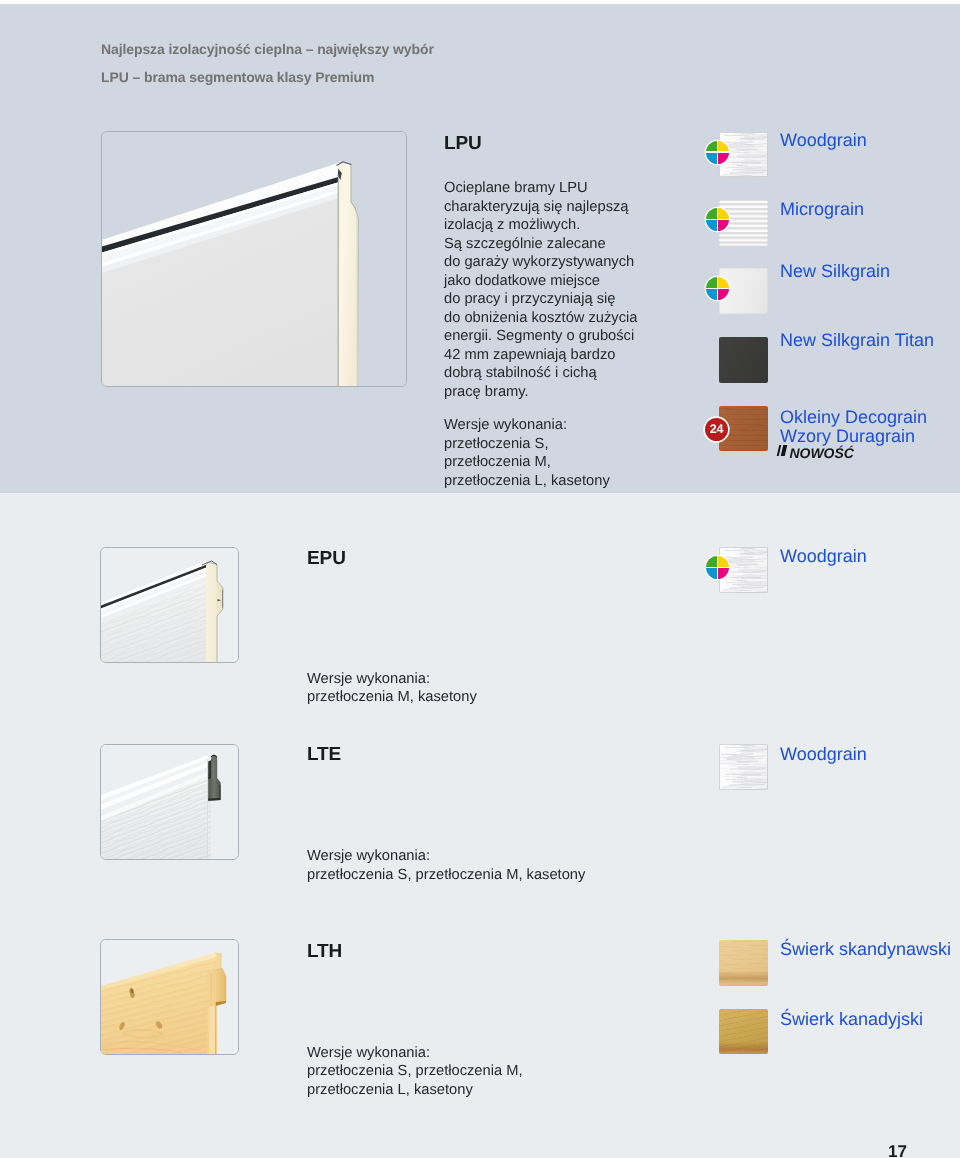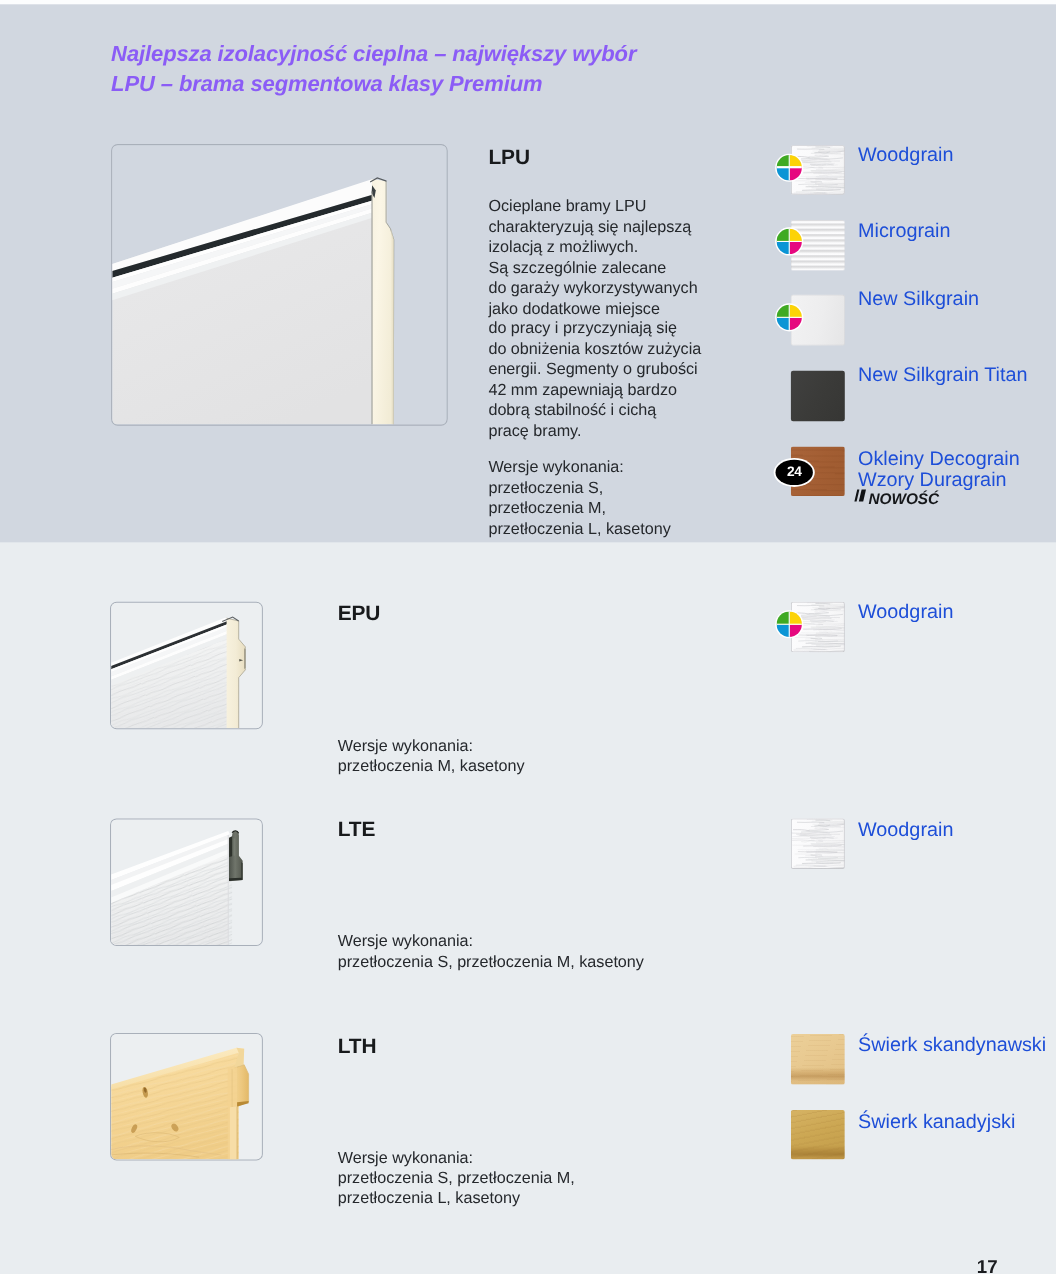--- a/index.html
+++ b/index.html
@@ -1,35 +1,35 @@
 <!DOCTYPE html>
 <html><head>
 <meta charset="utf-8">
 <style>
   html,body{margin:0;padding:0;}
   body{width:960px;height:1158px;background:#e9edf0;font-family:"Liberation Sans",sans-serif;overflow:hidden;position:relative;-webkit-font-smoothing:antialiased;text-rendering:geometricPrecision;}
   .page{position:absolute;left:0;top:0;width:960px;height:1158px;}
   .topstrip{position:absolute;left:0;top:0;width:960px;height:4px;background:#fcfdfe;}
   .topband{position:absolute;left:0;top:4px;width:960px;height:489px;background:#d1d7e0;}
-  .title{position:absolute;left:101px;top:36px;font-size:20px;font-weight:bold;color:#8b5cf6;line-height:27.5px;letter-spacing:-0.1px;white-space:pre;font-style:italic;}
+  .title{position:absolute;left:101px;top:36px;font-size:14px;font-weight:bold;color:#737373;line-height:27.5px;letter-spacing:-0.1px;white-space:pre;}
   .prodtitle{position:absolute;font-size:19px;font-weight:bold;color:#181a1c;letter-spacing:-0.1px;white-space:pre;}
   .body{position:absolute;font-size:14.7px;color:#25282c;line-height:18.5px;white-space:pre;letter-spacing:0px;margin-top:20px;}
   .frame{position:absolute;border:1px solid #a9b0ba;border-radius:6px;overflow:hidden;background:transparent;}
   .swlabel{position:absolute;font-size:18px;color:#1d4ed8;line-height:18.5px;white-space:pre;}
   .sw{position:absolute;width:48.5px;height:45.5px;border-radius:2px;}
   .wheel{position:absolute;width:23px;height:23px;border-radius:50%;box-shadow:0 0 0 1.3px #fff;overflow:hidden;}
   .wheel i{position:absolute;width:50%;height:50%;display:block;}
   .wq1{left:0;top:0;}
   .wq2{right:0;top:0;}
   .wq3{left:0;bottom:0;}
   .wq4{right:0;bottom:0;}
   .wheel b{position:absolute;background:#fff;}
   .wheel b.h{left:0;right:0;top:50%;height:1.1px;margin-top:-0.55px;}
   .wheel b.v{top:0;bottom:0;left:50%;width:1.1px;margin-left:-0.55px;}
-  .badge24{position:absolute;width:34px;height:23px;border-radius:50%;background:#000000;box-shadow:0 0 0 1.7px #fff;color:#fff;font-size:12.5px;font-weight:bold;line-height:23px;text-align:center;letter-spacing:-0.3px;}
+  .badge24{position:absolute;width:23px;height:23px;border-radius:50%;background:#b91c1c;box-shadow:0 0 0 1.7px #fff;color:#fff;font-size:12.5px;font-weight:bold;line-height:23px;text-align:center;letter-spacing:-0.3px;}
   .nowosc{position:absolute;font-size:14px;font-weight:bold;font-style:italic;color:#15171a;letter-spacing:-0.05px;}
   .slash{display:inline-block;position:relative;width:10px;height:11px;margin-right:2.5px;}
   .slash i{position:absolute;top:-2px;height:11px;background:#111316;transform:skewX(-13deg);display:block;}
   .slash i.s1{left:1px;width:1.7px;}
   .slash i.s2{left:5.2px;width:3.6px;}
   .pagenum{position:absolute;font-size:17px;font-weight:bold;color:#1a1c1f;}
   .swatch-woodgrain{background:linear-gradient(95deg,#fcfcfd 0%,#f9f9fa 60%,#f4f4f5 100%);
       box-shadow:inset 0 0 0 0.8px rgba(160,162,170,0.55);overflow:hidden;}
   .swatch-woodgrain svg,.swatch-micrograin svg{position:absolute;left:0;top:0;}
   .swatch-micrograin{background:

